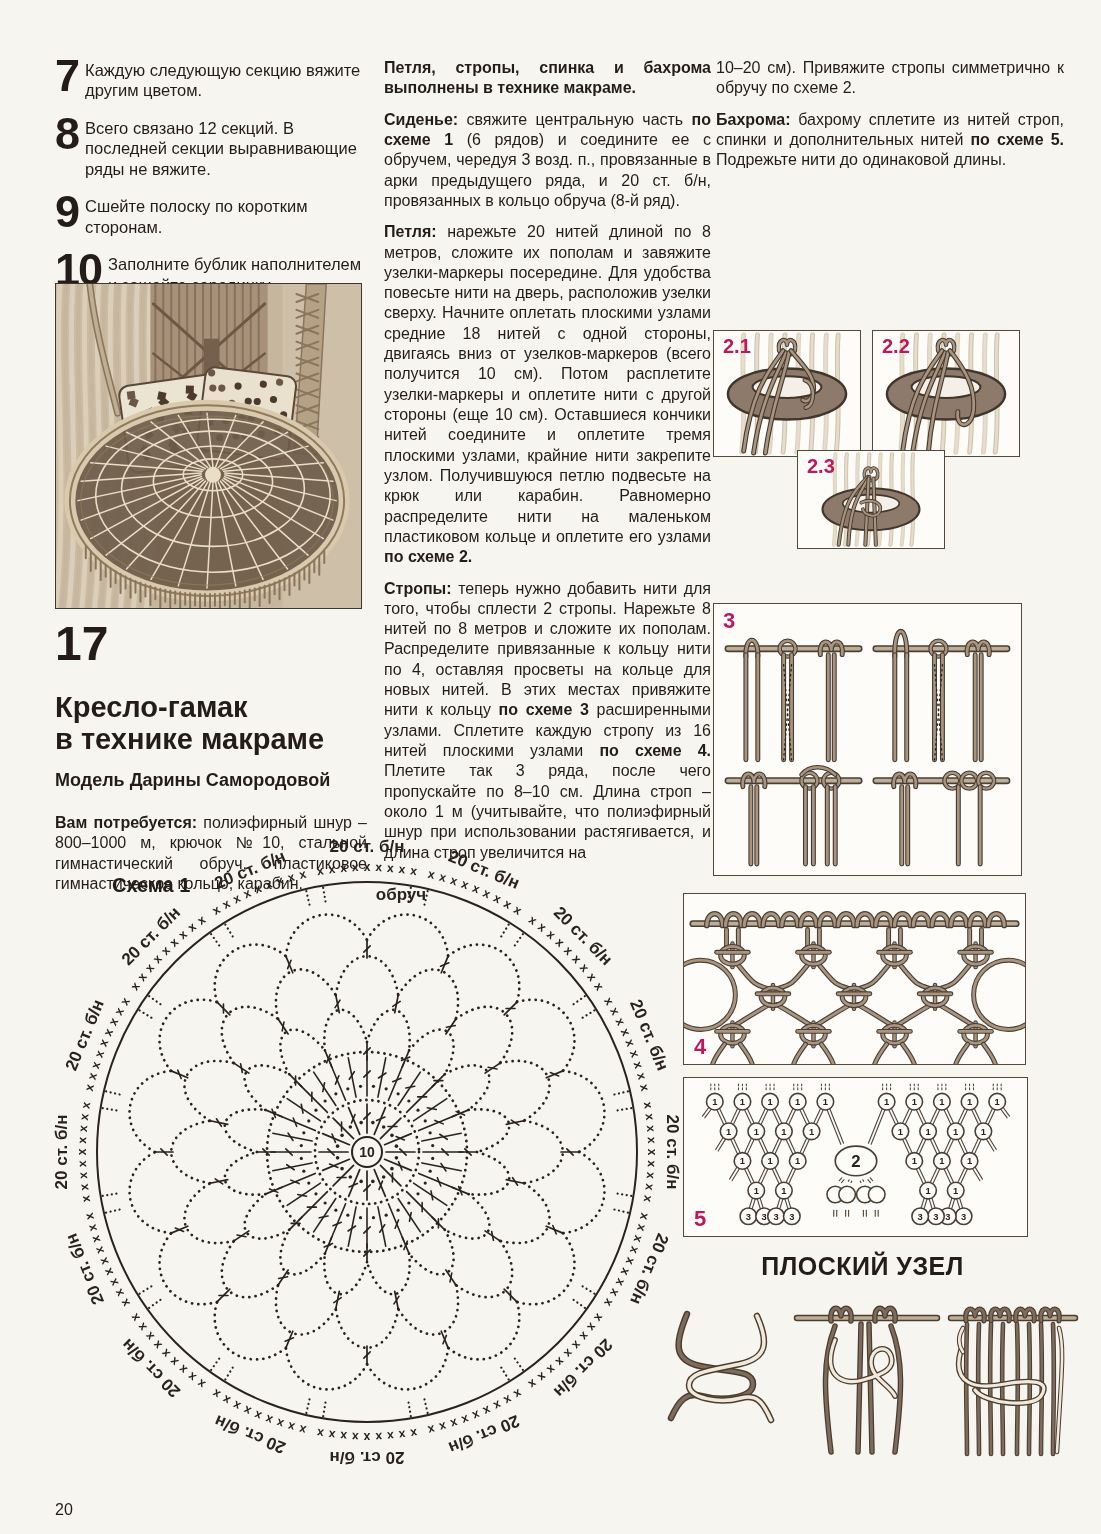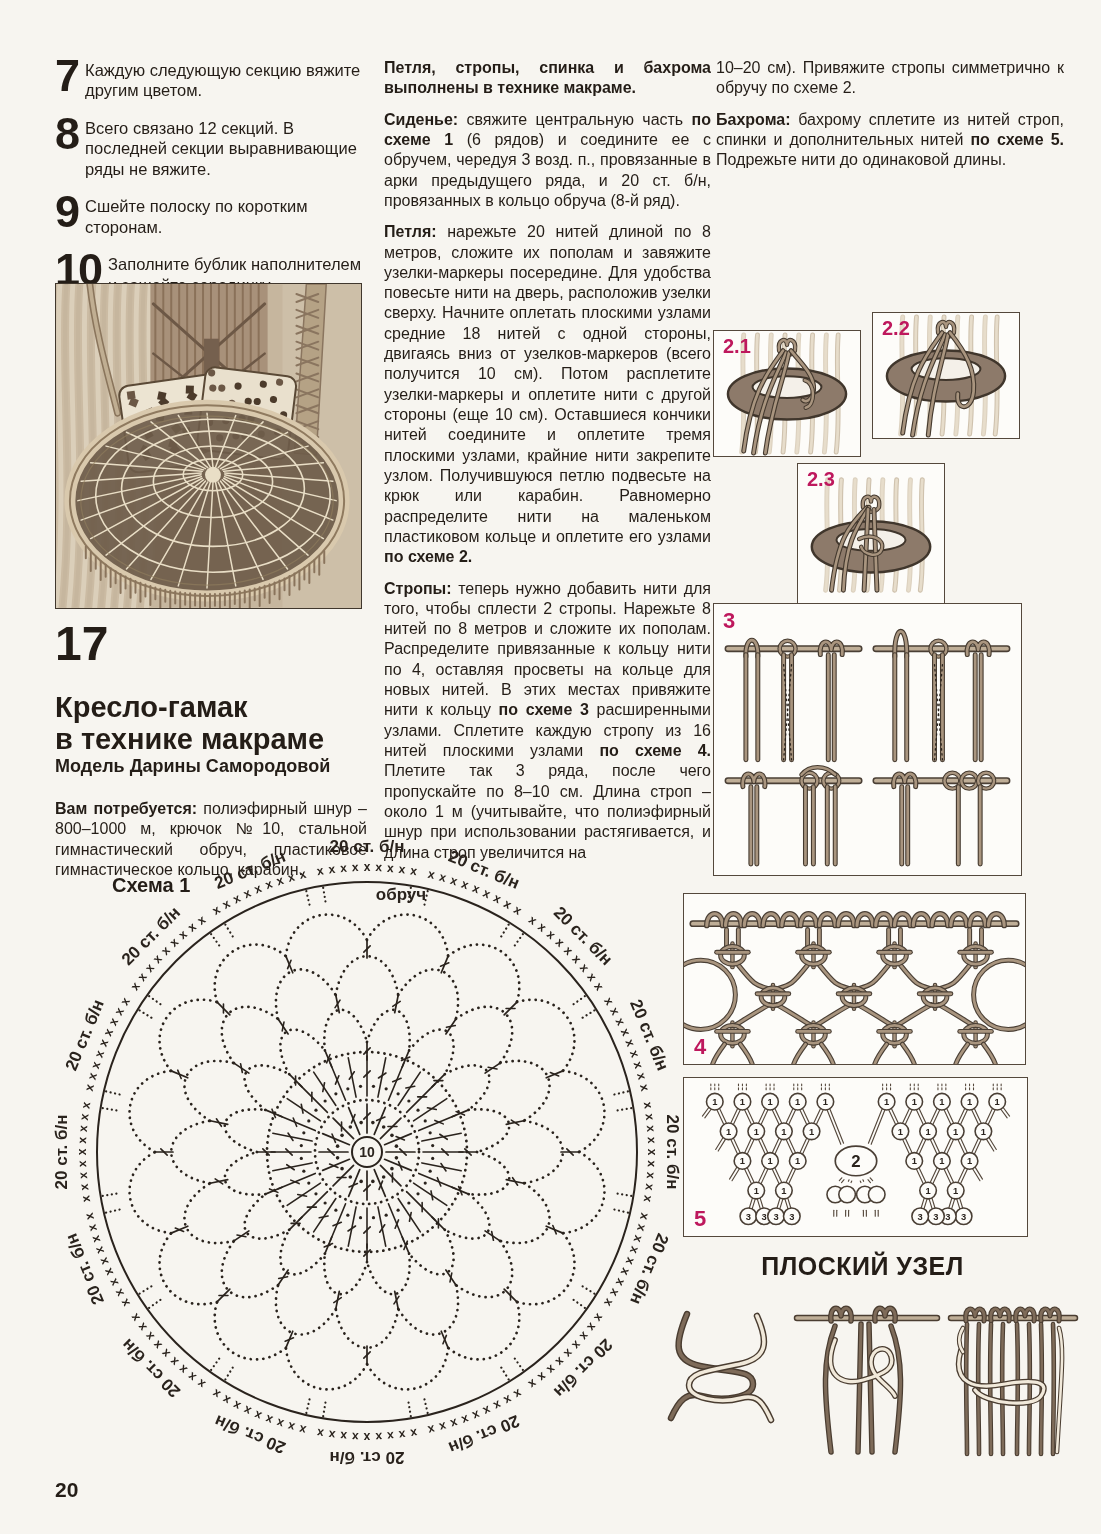--- a/index.html
+++ b/index.html
@@ -9,33 +9,33 @@
   
   .textcol p{margin:0 0 11px;text-align:justify;font-size:16px;line-height:1.27;}
   .textcol p b{font-weight:700;}
   
   .step{display:flex;align-items:flex-start;margin-bottom:15px;}
   .step-num{font-size:45px;font-weight:800;line-height:0.82;letter-spacing:-2px;margin-right:7px;}
   .step-text{font-size:16.5px;line-height:1.24;padding-top:2px;}
   
   .proj-num{font-size:48px;font-weight:800;line-height:1;}
   .proj-title{font-size:29px;font-weight:700;line-height:1.12;margin-top:23px;}
-  .model{font-size:18px;font-weight:700;}
+  .model{font-size:18px;font-weight:700;margin-top:14px;}
   .materials{margin-top:22px;font-size:16px;line-height:1.27;text-align:justify;}
   .materials b{font-weight:700;}
   
   .panel{position:absolute;background:#fdfcf9;border:1.6px solid #54483c;box-sizing:border-box;}
   .panel svg{display:block;width:100%;height:100%;}
   .panel-label{position:absolute;font-weight:800;font-size:20px;color:#be185d;}
   .lab-tl{left:9px;top:4px;}
   .lab-bl{left:10px;bottom:4px;}
   .photo{position:absolute;border:1px solid #40372d;box-sizing:border-box;}
   .scheme-title{position:absolute;font-size:20px;font-weight:800;}
   .flat-title{position:absolute;text-align:center;font-size:25px;font-weight:800;letter-spacing:0.5px;}
-  .page-num{position:absolute;font-size:21px;font-weight:700;}
+  .page-num{position:absolute;font-size:16px;font-weight:400;margin-top:23px;}
 </style>
 </head>
 <body>
 
 <div class="page">
 
   <div class="abs" style="left:55px;top:58px;width:314px;" id="steps">
       <div class="step">
         <span class="step-num">7</span>
         <span class="step-text">Каждую следующую секцию вяжите другим цветом.</span>
@@ -308,21 +308,21 @@
         <path d="M 73,22 C 62,48 48,70 40,124" fill="none" stroke="#a9957f" stroke-width="2.75" stroke-linecap="round" stroke-linejoin="round"></path>
         <path d="M 76,22 C 70,52 58,78 52,124" fill="none" stroke="#453a2f" stroke-width="5" stroke-linecap="round" stroke-linejoin="round"></path>
         <path d="M 76,22 C 70,52 58,78 52,124" fill="none" stroke="#a9957f" stroke-width="2.75" stroke-linecap="round" stroke-linejoin="round"></path>
         <path d="M 78,20 C 90,34 100,44 101,56 C 102,68 94,74 90,70" fill="none" stroke="#453a2f" stroke-width="5" stroke-linecap="round" stroke-linejoin="round"></path>
         <path d="M 78,20 C 90,34 100,44 101,56 C 102,68 94,74 90,70" fill="none" stroke="#a9957f" stroke-width="2.75" stroke-linecap="round" stroke-linejoin="round"></path>
         <path d="M 92,50 C 103,52 103,76 93,78" fill="none" stroke="#453a2f" stroke-width="4.5" stroke-linecap="round" stroke-linejoin="round"></path>
         <path d="M 92,50 C 103,52 103,76 93,78" fill="none" stroke="#a9957f" stroke-width="2.475" stroke-linecap="round" stroke-linejoin="round"></path>
       </svg>
     <div class="panel-label lab-tl">2.1</div>
   </div>
-  <div class="panel" style="left:872px;top:312px;width:148px;height:127px;">
+  <div class="panel" style="left:872px;top:330px;width:148px;height:127px;">
     <svg id="p22" viewBox="0 0 148 127">
         <path d="M 30,4 C 27,40 33,80 28,123" fill="none" stroke="#dcd1bf" stroke-width="5" stroke-linecap="round" stroke-linejoin="round"></path>
         <path d="M 30,4 C 27,40 33,80 28,123" fill="none" stroke="#e7ddcb" stroke-width="2.75" stroke-linecap="round" stroke-linejoin="round"></path>
         <path d="M 44,4 C 41,40 47,80 42,123" fill="none" stroke="#cfc2ae" stroke-width="5" stroke-linecap="round" stroke-linejoin="round"></path>
         <path d="M 44,4 C 41,40 47,80 42,123" fill="none" stroke="#e7ddcb" stroke-width="2.75" stroke-linecap="round" stroke-linejoin="round"></path>
         <path d="M 58,4 C 55,40 61,80 56,123" fill="none" stroke="#dcd1bf" stroke-width="5" stroke-linecap="round" stroke-linejoin="round"></path>
         <path d="M 58,4 C 55,40 61,80 56,123" fill="none" stroke="#e7ddcb" stroke-width="2.75" stroke-linecap="round" stroke-linejoin="round"></path>
         <path d="M 72,4 C 69,40 75,80 70,123" fill="none" stroke="#cfc2ae" stroke-width="5" stroke-linecap="round" stroke-linejoin="round"></path>
         <path d="M 72,4 C 69,40 75,80 70,123" fill="none" stroke="#e7ddcb" stroke-width="2.75" stroke-linecap="round" stroke-linejoin="round"></path>
         <path d="M 86,4 C 83,40 89,80 84,123" fill="none" stroke="#dcd1bf" stroke-width="5" stroke-linecap="round" stroke-linejoin="round"></path>
@@ -341,21 +341,21 @@
         <path d="M 70,20 C 56,40 38,60 30,122" fill="none" stroke="#a9957f" stroke-width="2.75" stroke-linecap="round" stroke-linejoin="round"></path>
         <path d="M 73,22 C 62,48 48,70 40,124" fill="none" stroke="#453a2f" stroke-width="5" stroke-linecap="round" stroke-linejoin="round"></path>
         <path d="M 73,22 C 62,48 48,70 40,124" fill="none" stroke="#a9957f" stroke-width="2.75" stroke-linecap="round" stroke-linejoin="round"></path>
         <path d="M 76,22 C 70,52 60,78 56,124" fill="none" stroke="#453a2f" stroke-width="5" stroke-linecap="round" stroke-linejoin="round"></path>
         <path d="M 76,22 C 70,52 60,78 56,124" fill="none" stroke="#a9957f" stroke-width="2.75" stroke-linecap="round" stroke-linejoin="round"></path>
         <path d="M 78,20 C 94,40 104,58 102,80 C 100,100 84,100 86,82" fill="none" stroke="#453a2f" stroke-width="5" stroke-linecap="round" stroke-linejoin="round"></path>
         <path d="M 78,20 C 94,40 104,58 102,80 C 100,100 84,100 86,82" fill="none" stroke="#a9957f" stroke-width="2.75" stroke-linecap="round" stroke-linejoin="round"></path>
       </svg>
     <div class="panel-label lab-tl">2.2</div>
   </div>
-  <div class="panel" style="left:797px;top:463px;width:148px;height:144px;">
+  <div class="panel" style="left:797px;top:450px;width:148px;height:99px;">
     <svg id="p23" viewBox="0 0 148 120">
         <path d="M 30,4 C 27,40 33,80 28,116" fill="none" stroke="#dcd1bf" stroke-width="5" stroke-linecap="round" stroke-linejoin="round"></path>
         <path d="M 30,4 C 27,40 33,80 28,116" fill="none" stroke="#e7ddcb" stroke-width="2.75" stroke-linecap="round" stroke-linejoin="round"></path>
         <path d="M 44,4 C 41,40 47,80 42,116" fill="none" stroke="#cfc2ae" stroke-width="5" stroke-linecap="round" stroke-linejoin="round"></path>
         <path d="M 44,4 C 41,40 47,80 42,116" fill="none" stroke="#e7ddcb" stroke-width="2.75" stroke-linecap="round" stroke-linejoin="round"></path>
         <path d="M 58,4 C 55,40 61,80 56,116" fill="none" stroke="#dcd1bf" stroke-width="5" stroke-linecap="round" stroke-linejoin="round"></path>
         <path d="M 58,4 C 55,40 61,80 56,116" fill="none" stroke="#e7ddcb" stroke-width="2.75" stroke-linecap="round" stroke-linejoin="round"></path>
         <path d="M 72,4 C 69,40 75,80 70,116" fill="none" stroke="#cfc2ae" stroke-width="5" stroke-linecap="round" stroke-linejoin="round"></path>
         <path d="M 72,4 C 69,40 75,80 70,116" fill="none" stroke="#e7ddcb" stroke-width="2.75" stroke-linecap="round" stroke-linejoin="round"></path>
         <path d="M 86,4 C 83,40 89,80 84,116" fill="none" stroke="#dcd1bf" stroke-width="5" stroke-linecap="round" stroke-linejoin="round"></path>

